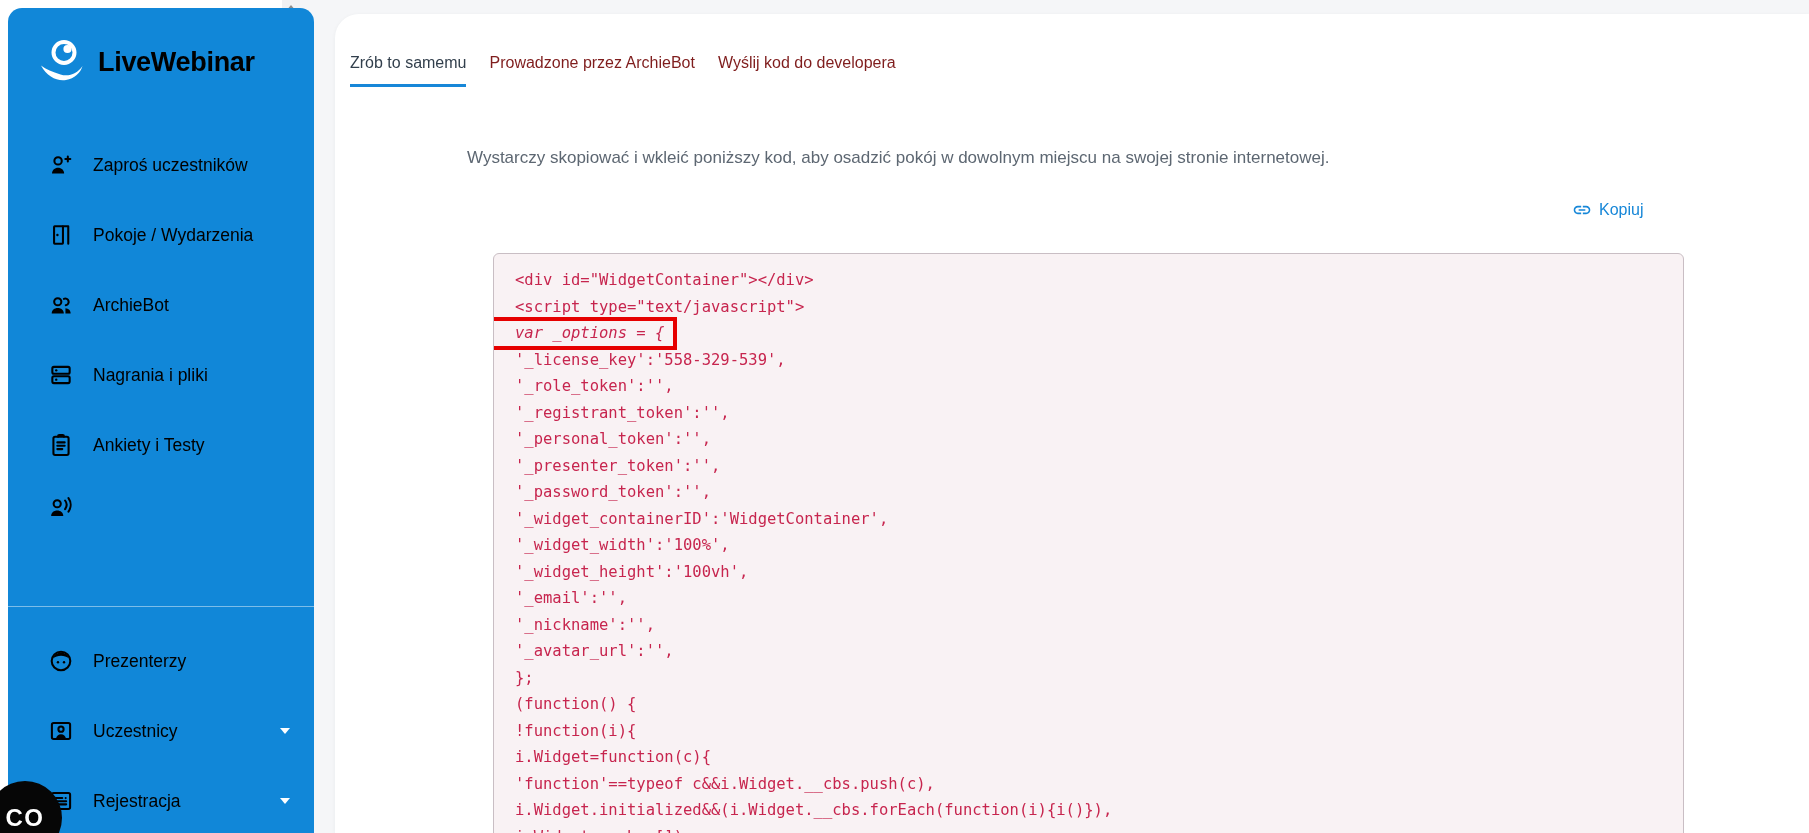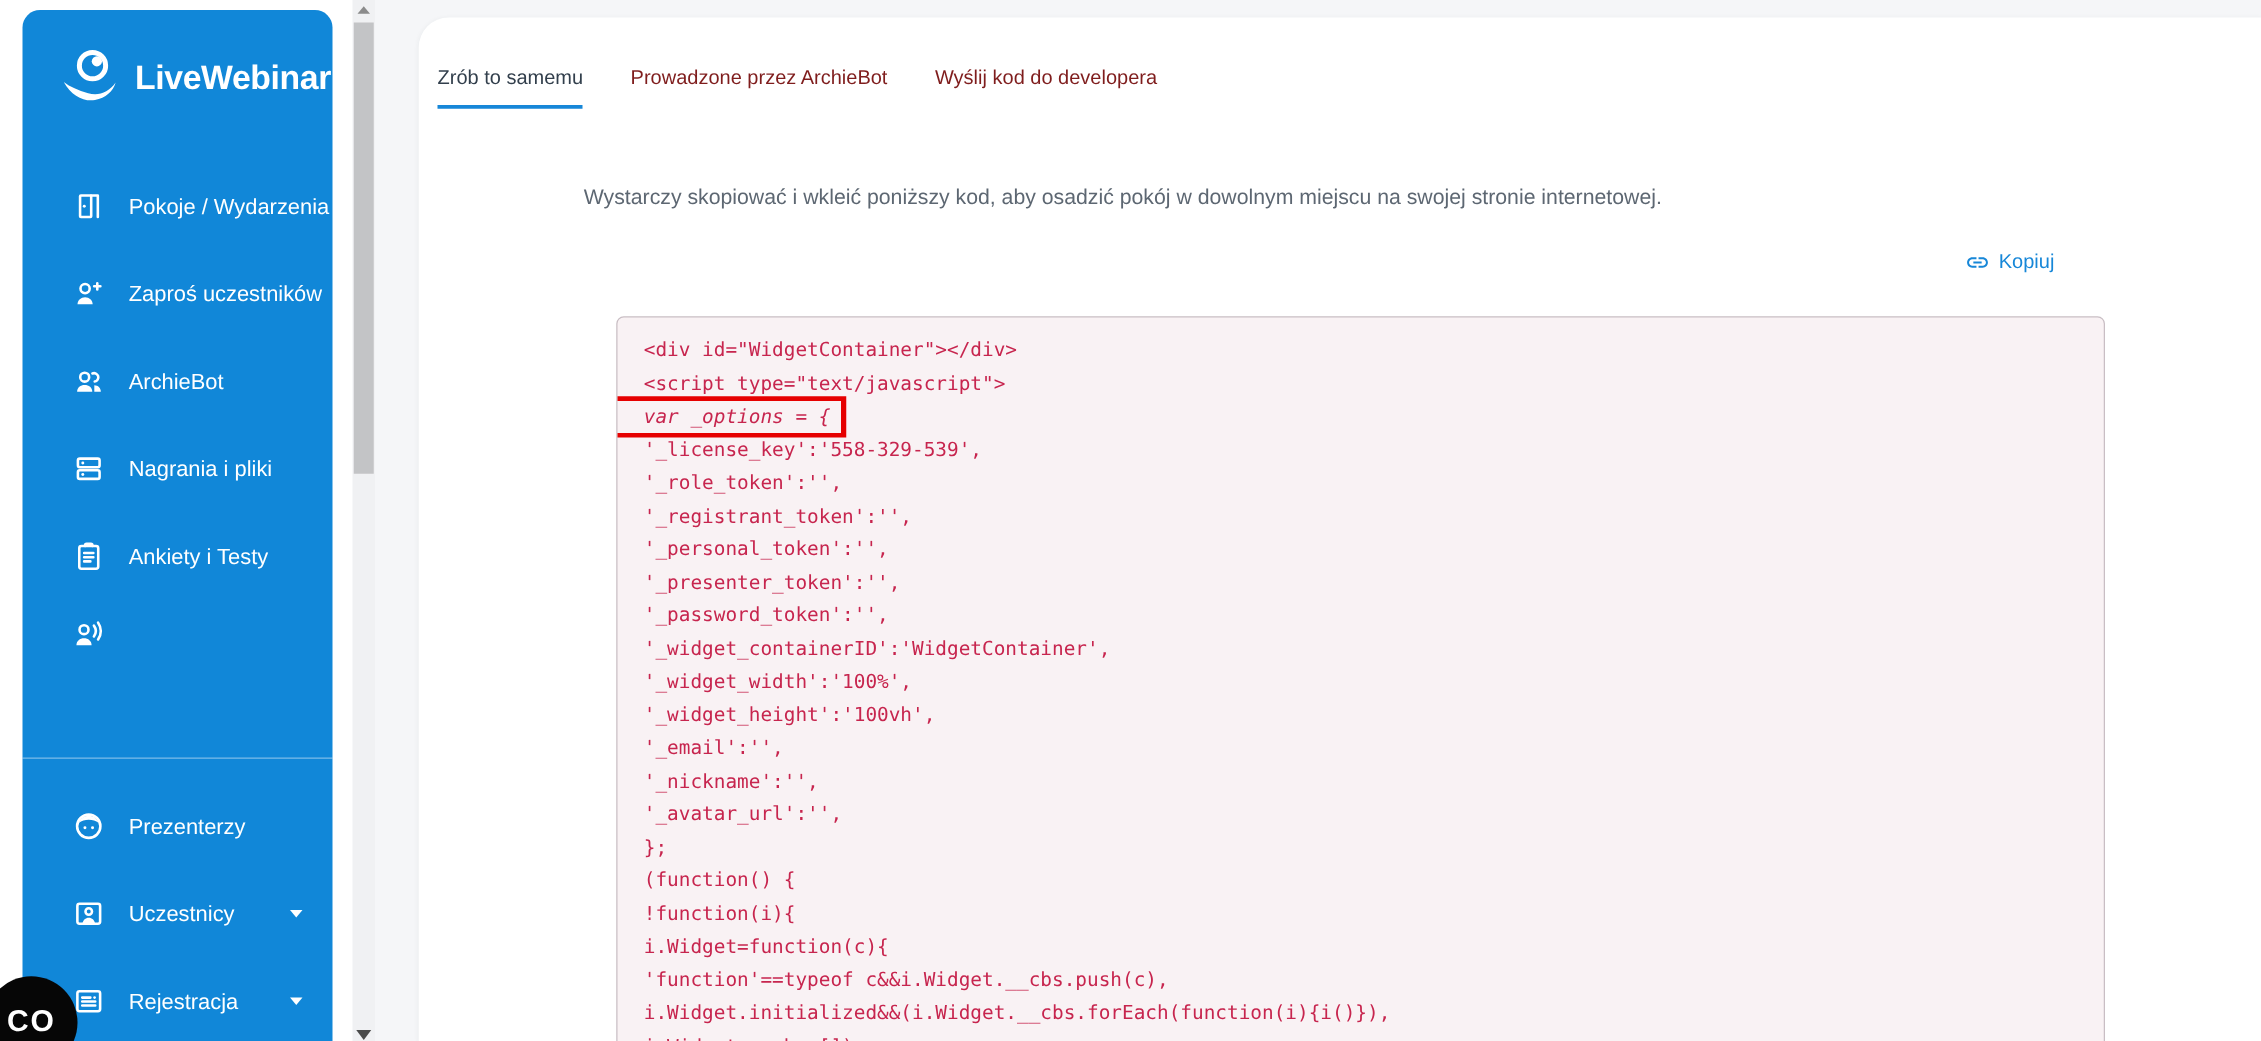--- a/index.html
+++ b/index.html
@@ -5,22 +5,22 @@
   html,body{margin:0;padding:0;}
   body{
     width:1809px;height:833px;position:relative;overflow:hidden;
     background:#ffffff;font-family:"Liberation Sans",sans-serif;
   }
   
   .main-bg{position:absolute;left:300px;top:0;width:1509px;height:833px;background:#f5f6f8;}
 
   
   .sidebar{
-    position:absolute;left:18px;top:8px;width:248px;height:825px;
-    background:#1187d8;border-radius:14px 14px 0 0;color:#ffffff;z-index:2;
+    position:absolute;left:8px;top:8px;width:306px;height:825px;
+    background:#1187d8;border-radius:14px 14px 0 0;color:#000000;z-index:2;
   }
   .logo{position:absolute;left:28px;top:28px;display:flex;align-items:center;gap:10px;cursor:pointer;}
   .logo-ico svg{width:52px;height:52px;display:block;}
   .logo-text{font-size:27px;font-weight:bold;letter-spacing:-0.3px;}
   .nav{position:absolute;left:0;right:0;}
   .nav1{top:122px;}
   .nav-item{
     height:70px;display:flex;align-items:center;padding-left:40px;gap:19px;
     font-size:17.5px;cursor:pointer;
   }
@@ -43,21 +43,21 @@
     border-left:5px solid transparent;border-right:5px solid transparent;border-bottom:6px solid #8b8b8b;}
   .sb-thumb{position:absolute;top:18px;left:1px;width:16px;height:361px;background:#c3c4c6;}
   .sb-down{position:absolute;bottom:1px;left:3px;width:0;height:0;
     border-left:6px solid transparent;border-right:6px solid transparent;border-top:8px solid #4b4b4b;}
 
   
   .card{
     position:absolute;left:335px;top:14px;width:1474px;height:819px;background:#fff;
     border-radius:24px 0 0 0;box-shadow:0 1px 4px rgba(40,50,60,0.05);z-index:1;
   }
-  .tabs{position:absolute;left:15px;top:30px;display:flex;gap:38px;}
+  .tabs{position:absolute;left:15px;top:30px;display:flex;gap:23px;}
   .tab{
     background:none;border:none;font-family:inherit;font-size:16px;color:#7f1d1d;
     padding:10px 0 12px;cursor:pointer;border-bottom:3px solid transparent;
   }
   .tab.active{color:#323f4c;border-bottom-color:#1787d8;}
   .desc{position:absolute;left:120px;top:122px;margin:12px;font-size:17px;color:#5d6772;}
   .copy{
     position:absolute;left:1237px;top:186px;display:flex;align-items:center;gap:7px;
     color:#1787d8;font-size:16px;text-decoration:none;cursor:pointer;
   }
@@ -97,36 +97,36 @@
         <circle cx="31.5" cy="13" r="4.1" fill="#fff"></circle>
         <path d="M5 29.5 C11 40.5 21 45.5 30 44 C38.5 42.5 44.5 37 46.5 30 C41 38 32.5 41 24.5 38.5 C16.5 36 10 33.5 5 29.5 Z" fill="#fff"></path>
       </svg>
     </span>
     <span class="logo-text">LiveWebinar</span>
   </div>
   <nav class="nav nav1" id="nav1">
       <div class="nav-item">
         <span class="ico">
           <svg viewBox="0 0 24 24" fill="none" stroke="currentColor" stroke-width="1.9" stroke-linecap="round" stroke-linejoin="round">
+            <circle cx="9.3" cy="8.2" r="3.4"></circle>
+            <path d="M3.7 19.8c0-3.2 2.6-5.3 5.6-5.3s5.6 2.1 5.6 5.3z" fill="currentColor" stroke="none"></path>
+            <path d="M18.3 4.2v4.6M16 6.5h4.6"></path>
+          </svg>
+        </span>
+        <span class="label">Zaproś uczestników</span>
+      </div>
+      <div class="nav-item">
+        <span class="ico">
+          <svg viewBox="0 0 24 24" fill="none" stroke="currentColor" stroke-width="1.9" stroke-linecap="round" stroke-linejoin="round">
             <path d="M13.8 4h4.9v16"></path>
             <rect x="5.6" y="4" width="8.2" height="16" rx="0.6"></rect>
             <circle cx="8.7" cy="12" r="1.1" fill="currentColor" stroke="none"></circle>
           </svg>
         </span>
         <span class="label">Pokoje / Wydarzenia</span>
-      </div>
-      <div class="nav-item">
-        <span class="ico">
-          <svg viewBox="0 0 24 24" fill="none" stroke="currentColor" stroke-width="1.9" stroke-linecap="round" stroke-linejoin="round">
-            <circle cx="9.3" cy="8.2" r="3.4"></circle>
-            <path d="M3.7 19.8c0-3.2 2.6-5.3 5.6-5.3s5.6 2.1 5.6 5.3z" fill="currentColor" stroke="none"></path>
-            <path d="M18.3 4.2v4.6M16 6.5h4.6"></path>
-          </svg>
-        </span>
-        <span class="label">Zaproś uczestników</span>
       </div>
       <div class="nav-item">
         <span class="ico">
           <svg viewBox="0 0 24 24" fill="none" stroke="currentColor" stroke-width="1.9" stroke-linecap="round" stroke-linejoin="round">
             <circle cx="9" cy="9" r="3.3"></circle>
             <path d="M3.4 19.8c0-3 2.5-5 5.6-5s5.6 2 5.6 5z" fill="currentColor" stroke="none"></path>
             <path d="M14.7 6.3a3.1 3.1 0 1 1 1.7 5.9"></path>
             <path d="M16.1 14.9c2.9.1 4.8 2 4.8 4.9h-4.8z" fill="currentColor" stroke="none"></path>
           </svg>
         </span>

